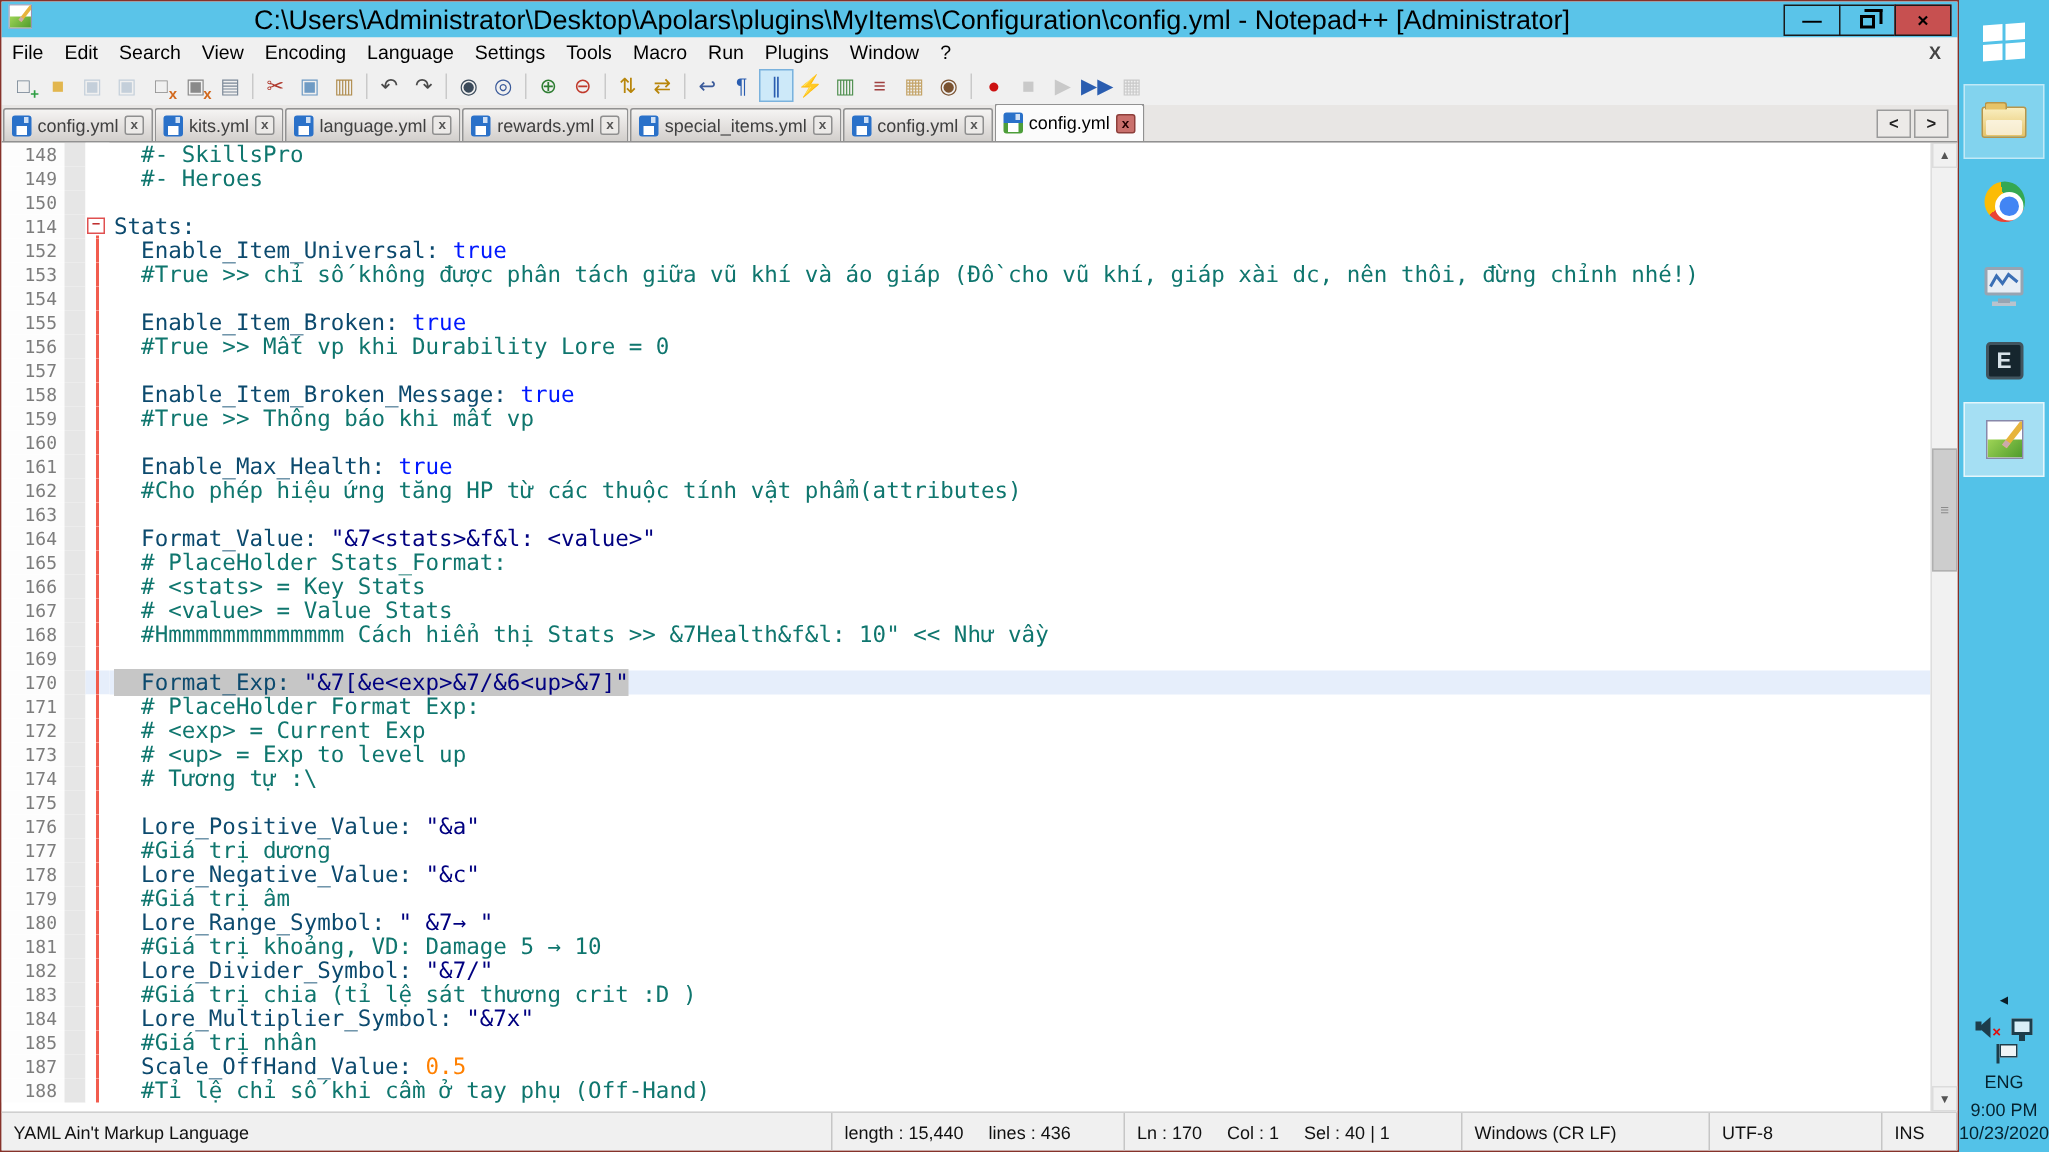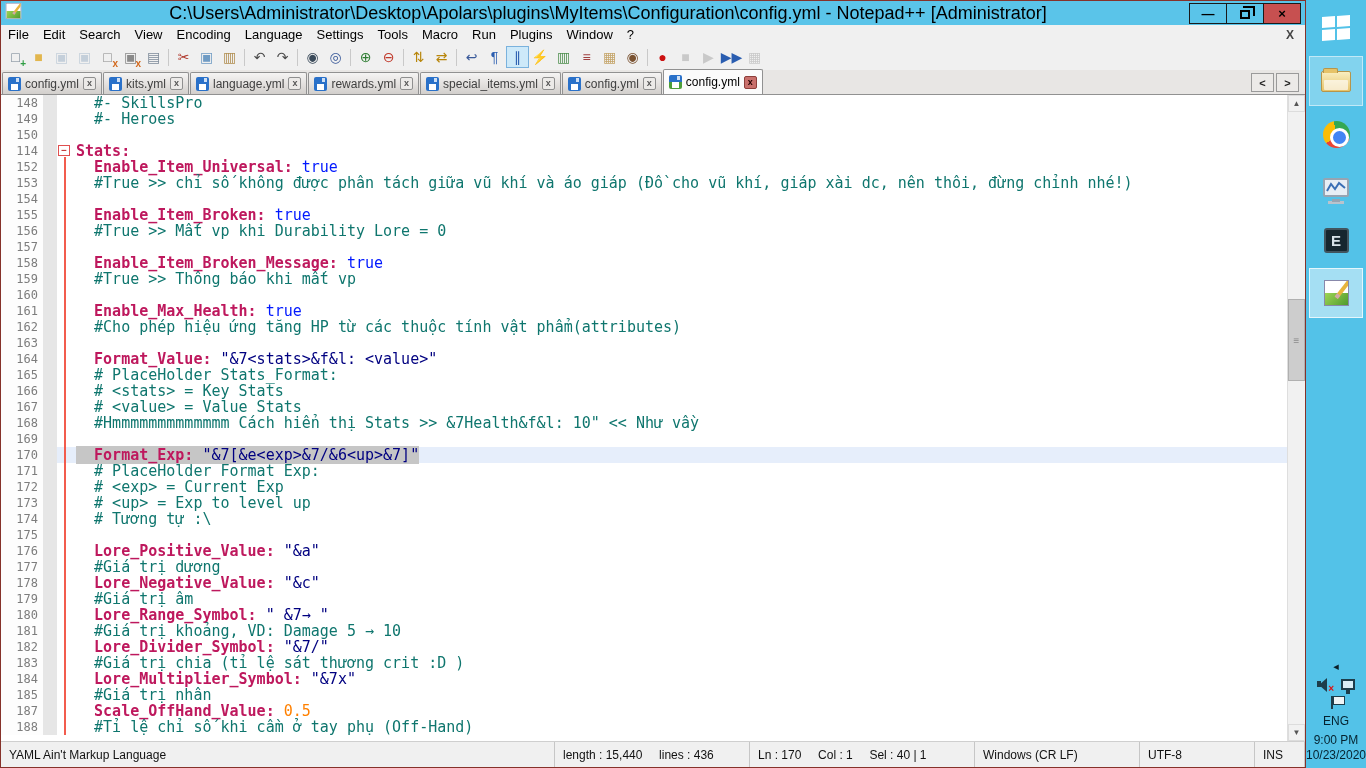--- a/index.html
+++ b/index.html
@@ -43,21 +43,21 @@
 .cl{display:flex;height:16px;font-family:"DejaVu Sans Mono","Liberation Mono",monospace;font-size:15px;line-height:16px;white-space:pre}
 .ln{flex:0 0 42px;text-align:right;padding-right:5px;color:#7d7d7d;font-size:12px;line-height:16px;background:#fdfdfd}
 .bm{flex:0 0 14px;background:#e6e6e6}
 .fm{flex:0 0 16px;position:relative;background:#fff}
 .fm.l::before{content:"";position:absolute;left:7px;top:0;bottom:0;width:2px;background:#f25c4e}
 .fm.start::after{content:"";position:absolute;left:7px;top:14px;bottom:0;width:2px;background:#f25c4e}
 .fbox{position:absolute;left:1px;top:2px;width:12px;height:11px;border:1px solid #e05050;background:#fff;color:#c03030;font:bold 9px/9px "DejaVu Sans Mono",monospace;text-align:center;display:block}
 .ct{flex:1;padding-left:3px}
 .cl.caret .ct,.cl.caret .fm{background:#e6eefb}
 .sel{background:#c6c6c6}
-.tk{color:#be185d;font-weight:bold}
+.tk{color:#0c4a6e;font-weight:normal}
 .tv{color:#0018ff;font-weight:normal}
 .ts{color:#000080}
 .tn{color:#ff8000}
 .tc{color:#0f766e}
 
 .vscroll{flex:0 0 17px;background:#f1f1f1;border-left:1px solid #dedede;display:flex;flex-direction:column}
 .sarrow{width:17px;height:17px;display:flex;align-items:center;justify-content:center;font-size:8px;color:#555;background:#f1f1f1;border:1px solid #dcdcdc}
 .strack{flex:1;width:17px;position:relative}
 .sthumb{position:absolute;left:0;width:17px;background:#cdcdcd;border:1px solid #b0b0b0;display:flex;align-items:center;justify-content:center;color:#8a8a8a;font-size:10px}
 

